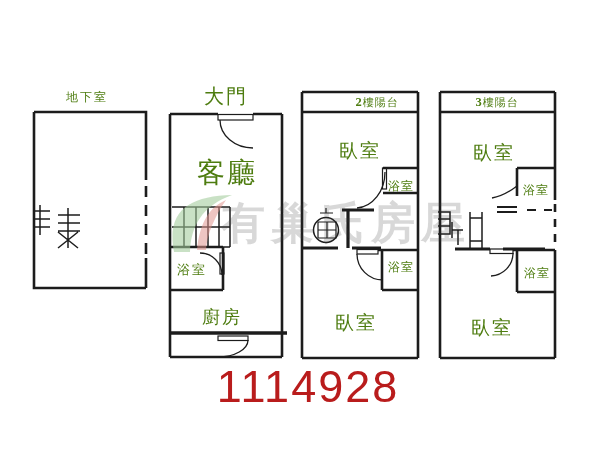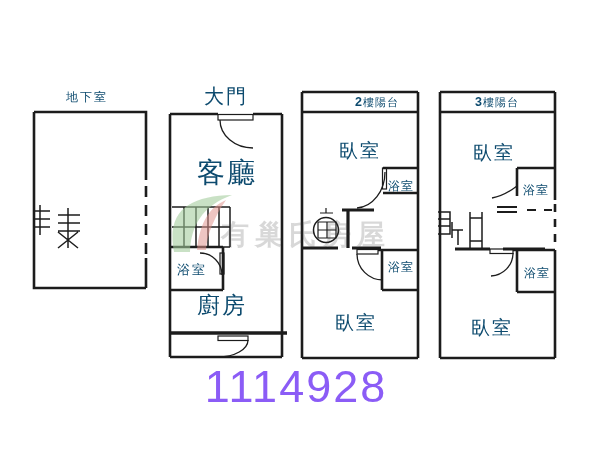--- a/index.html
+++ b/index.html
@@ -3,31 +3,31 @@
 <meta charset="utf-8">
 <style>
   html,body{margin:0;padding:0;background:#ffffff;}
   .canvas{
     position:relative;width:600px;height:450px;background:#ffffff;overflow:hidden;
     font-family:"Liberation Sans", sans-serif;
   }
   svg{position:absolute;left:0;top:0;}
   .lbl{
     position:absolute;transform:translate(-50%,-50%);white-space:nowrap;
-    color:#0c4a6e;letter-spacing:2px;line-height:1;
+    color:#4d7c0f;letter-spacing:2px;line-height:1;font-family:Liberation Serif, serif;
   }
   .balcony-lbl{letter-spacing:1px;font-size:11px;}
   .balcony-lbl .num{font-weight:bold;font-size:12.5px;}
   .wm-brand{
-    position:absolute;left:221px;top:201px;font-size:28px;font-weight:bold;
-    letter-spacing:6px;color:rgba(60,60,60,0.20);white-space:nowrap;line-height:1;margin-top:20px;
+    position:absolute;left:221px;top:201px;font-size:44px;font-weight:bold;
+    letter-spacing:6px;color:rgba(60,60,60,0.20);white-space:nowrap;line-height:1;
   }
   .listing-num{
-    position:absolute;left:296px;top:386px;transform:translate(-50%,-50%);
-    font-size:45px;color:#8b5cf6;letter-spacing:2px;white-space:nowrap;line-height:1;
+    position:absolute;left:308px;top:386px;transform:translate(-50%,-50%);
+    font-size:45px;color:#b91c1c;letter-spacing:2px;white-space:nowrap;line-height:1;
   }
 </style>
 </head>
 <body>
 
 <div class="canvas">
 
   <svg width="600" height="450" viewBox="0 0 600 450">
 
     <g stroke="#1c1c1c" fill="none">
@@ -74,21 +74,21 @@
       <path fill="#a3cc9b" fill-opacity="0.8" d="M174 252 C166 210 190 196 232 195 C202 206 191 226 190 252 Z"></path>
       <path fill="#e0938d" fill-opacity="0.75" d="M197 250 C200 221 210 207 226 200 C215 216 207 234 206 250 Z"></path>
     </g>
   </svg>
 
   <span class="lbl" style="left:87px;top:97px;font-size:12px">地下室</span>
 
   <span class="lbl" style="left:226px;top:96px;font-size:20px">大門</span>
   <span class="lbl" style="left:227px;top:173px;font-size:28px">客廳</span>
   <span class="lbl" style="left:192px;top:269px;font-size:13px">浴室</span>
-  <span class="lbl" style="left:222px;top:305px;font-size:23px">廚房</span>
+  <span class="lbl" style="left:222px;top:317px;font-size:18px">廚房</span>
 
   <span class="lbl balcony-lbl" style="left:377px;top:102px"><b class="num">2</b><span>樓陽台</span></span>
   <span class="lbl" style="left:360px;top:150px;font-size:19px">臥室</span>
   <span class="lbl" style="left:401px;top:186px;font-size:12px;letter-spacing:1px">浴室</span>
   <span class="lbl" style="left:401px;top:267px;font-size:12px;letter-spacing:1px">浴室</span>
   <span class="lbl" style="left:356px;top:322px;font-size:19px">臥室</span>
 
   <span class="lbl balcony-lbl" style="left:497px;top:102px"><b class="num">3</b><span>樓陽台</span></span>
   <span class="lbl" style="left:494px;top:152px;font-size:19px">臥室</span>
   <span class="lbl" style="left:536px;top:190px;font-size:12px;letter-spacing:1px">浴室</span>

